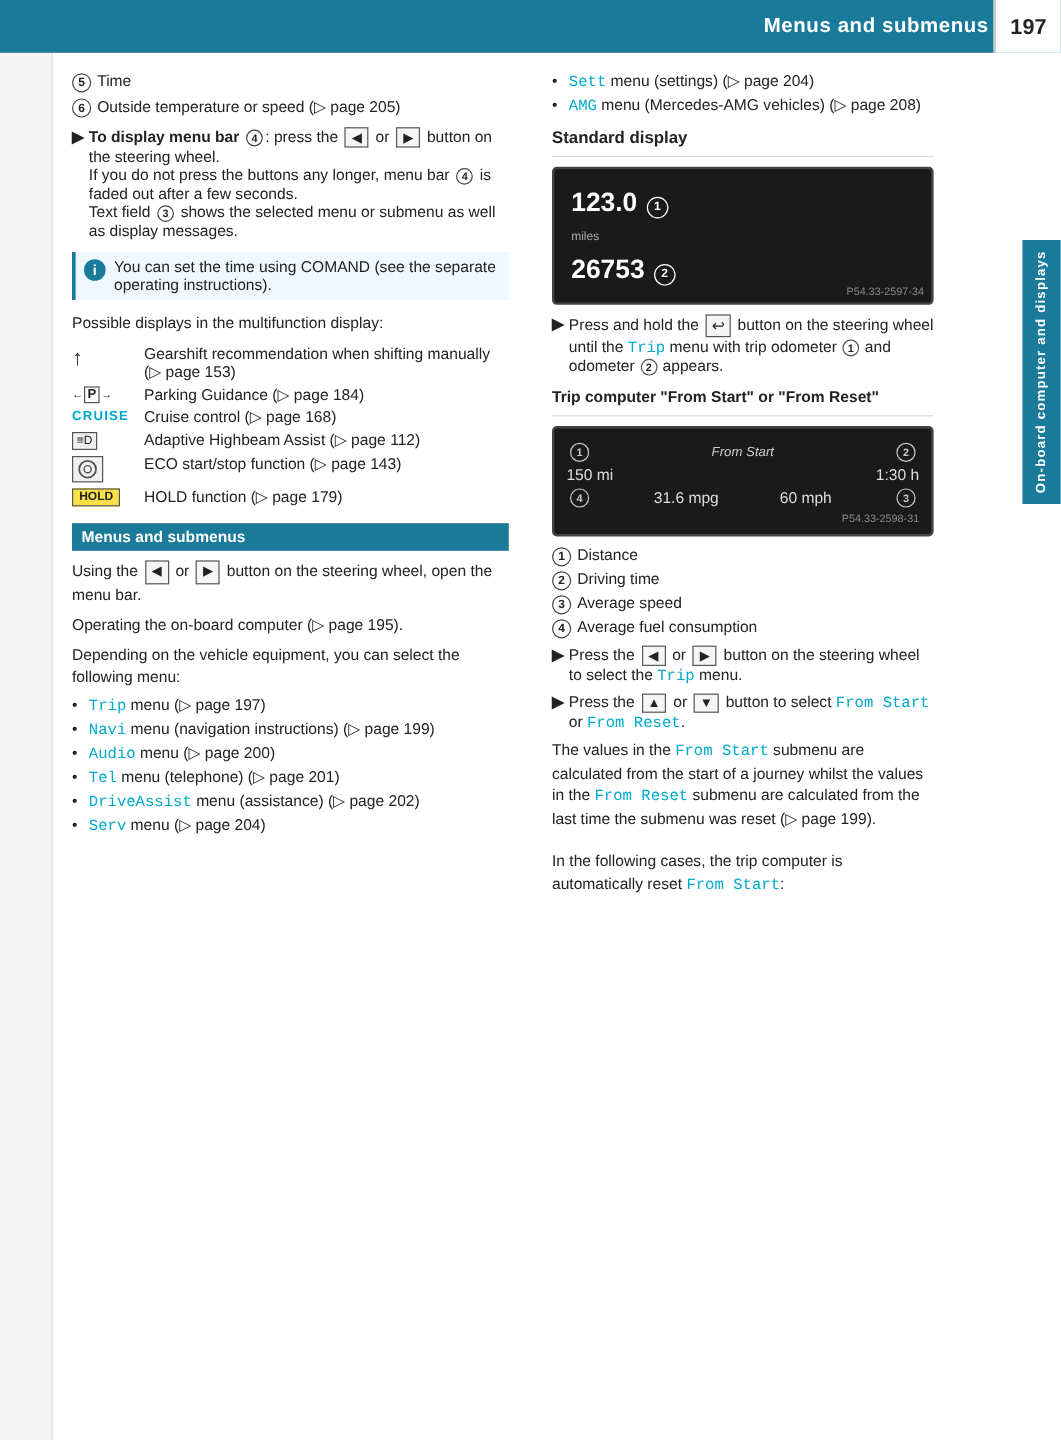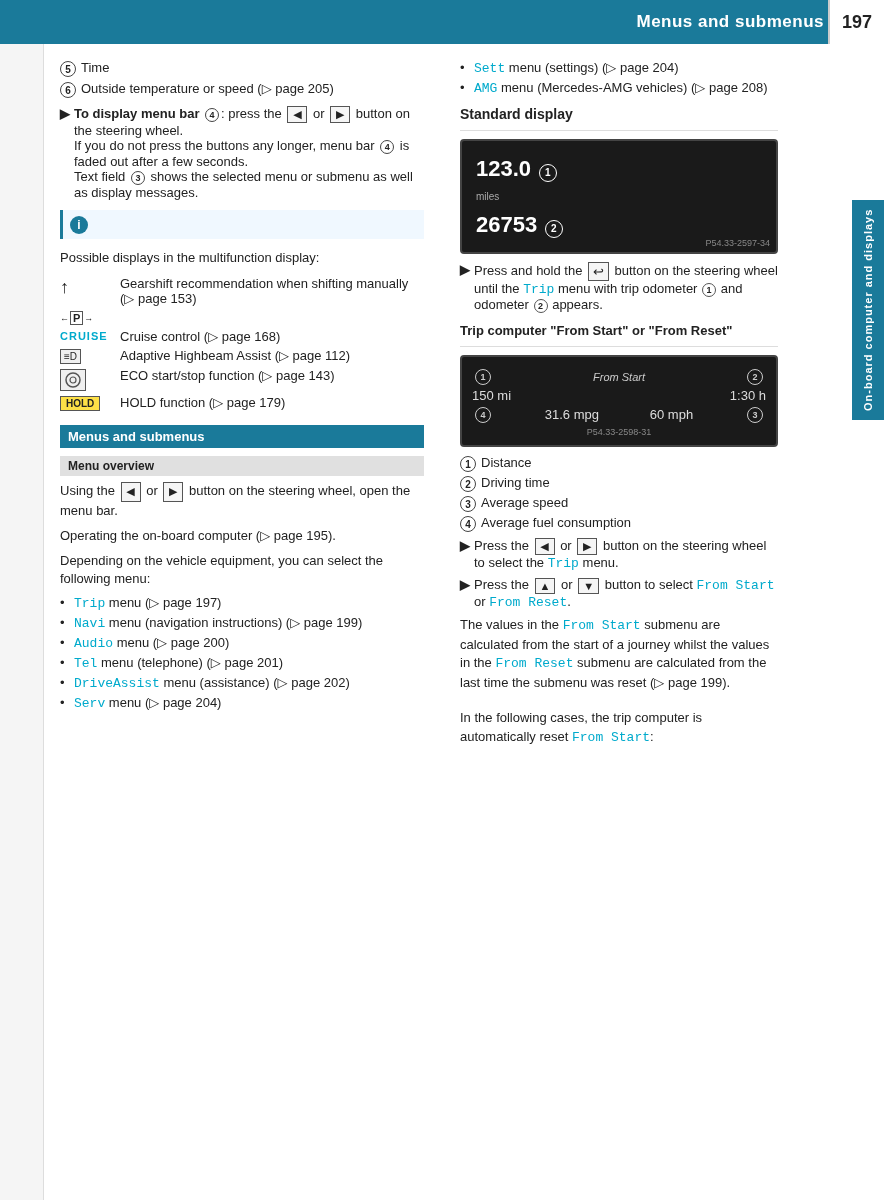--- a/index.html
+++ b/index.html
@@ -286,21 +286,21 @@
       display: inline-flex; align-items: center; justify-content: center;
       width: 16px; height: 16px;
       border: 1.5px solid #ccc;
       border-radius: 50%;
       font-size: 9px;
       color: #ccc;
       font-weight: bold;
       margin: 0 3px;
     }
     .screen-from-start .caption {
-      text-align: center;
+      text-align: right;
       color: #888;
       font-size: 9px;
       margin-top: 4px;
     }
 
     
     .bullet-item {
       display: flex;
       margin-bottom: 4px;
       align-items: flex-start;
@@ -361,20 +361,21 @@
         or
         <span class="btn-inline">▶</span>
         button on the steering wheel.<br>
         If you do not press the buttons any longer, menu bar <span class="circle-num" style="display:inline-flex;width:14px;height:14px;font-size:9px;border:1.5px solid #444;border-radius:50%;align-items:center;justify-content:center;margin:0 2px;">4</span> is faded out after a few seconds.<br>
         Text field <span class="circle-num" style="display:inline-flex;width:14px;height:14px;font-size:9px;border:1.5px solid #444;border-radius:50%;align-items:center;justify-content:center;margin:0 2px;">3</span> shows the selected menu or submenu as well as display messages.
       </span>
     </div>
 
     <div class="info-box">
       <div class="info-icon">i</div>
+      <span>You can set the time using COMAND (see the separate operating instructions).</span>
     </div>
 
     <p>Possible displays in the multifunction display:</p>
 
     <div class="feature-table">
 
       <div class="feature-row">
         <div class="feature-icon-col">
           <span style="font-size:18px;font-weight:bold;">↑</span>
         </div>
@@ -382,20 +383,21 @@
       </div>
 
       <div class="feature-row">
         <div class="feature-icon-col">
           <span class="icon-parking">
             <span style="font-size:9px;">←</span>
               <span style="border:1.5px solid #555;padding:0 2px;font-weight:bold;font-size:11px;">P</span>
               <span style="font-size:9px;">→</span>
           </span>
         </div>
+        <div class="feature-text-col">Parking Guidance (▷ page 184)</div>
       </div>
 
       <div class="feature-row">
         <div class="feature-icon-col">
           <span class="icon-cruise">CRUISE</span>
         </div>
         <div class="feature-text-col">Cruise control (▷ page 168)</div>
       </div>
 
       <div class="feature-row">
@@ -421,21 +423,20 @@
         <div class="feature-icon-col">
           <span class="icon-hold">HOLD</span>
         </div>
         <div class="feature-text-col">HOLD function (▷ page 179)</div>
       </div>
 
     </div>
 
     <div class="section-header">Menus and submenus</div>
 
-    <div class="subsection-header">Menu overview</div>
 
     <p>
       Using the
       <span class="btn-inline">◀</span>
       or
       <span class="btn-inline">▶</span>
       button on the steering wheel, open the menu bar.
     </p>
     <p>Operating the on-board computer (▷ page 195).</p>
     <p>Depending on the vehicle equipment, you can select the following menu:</p>

